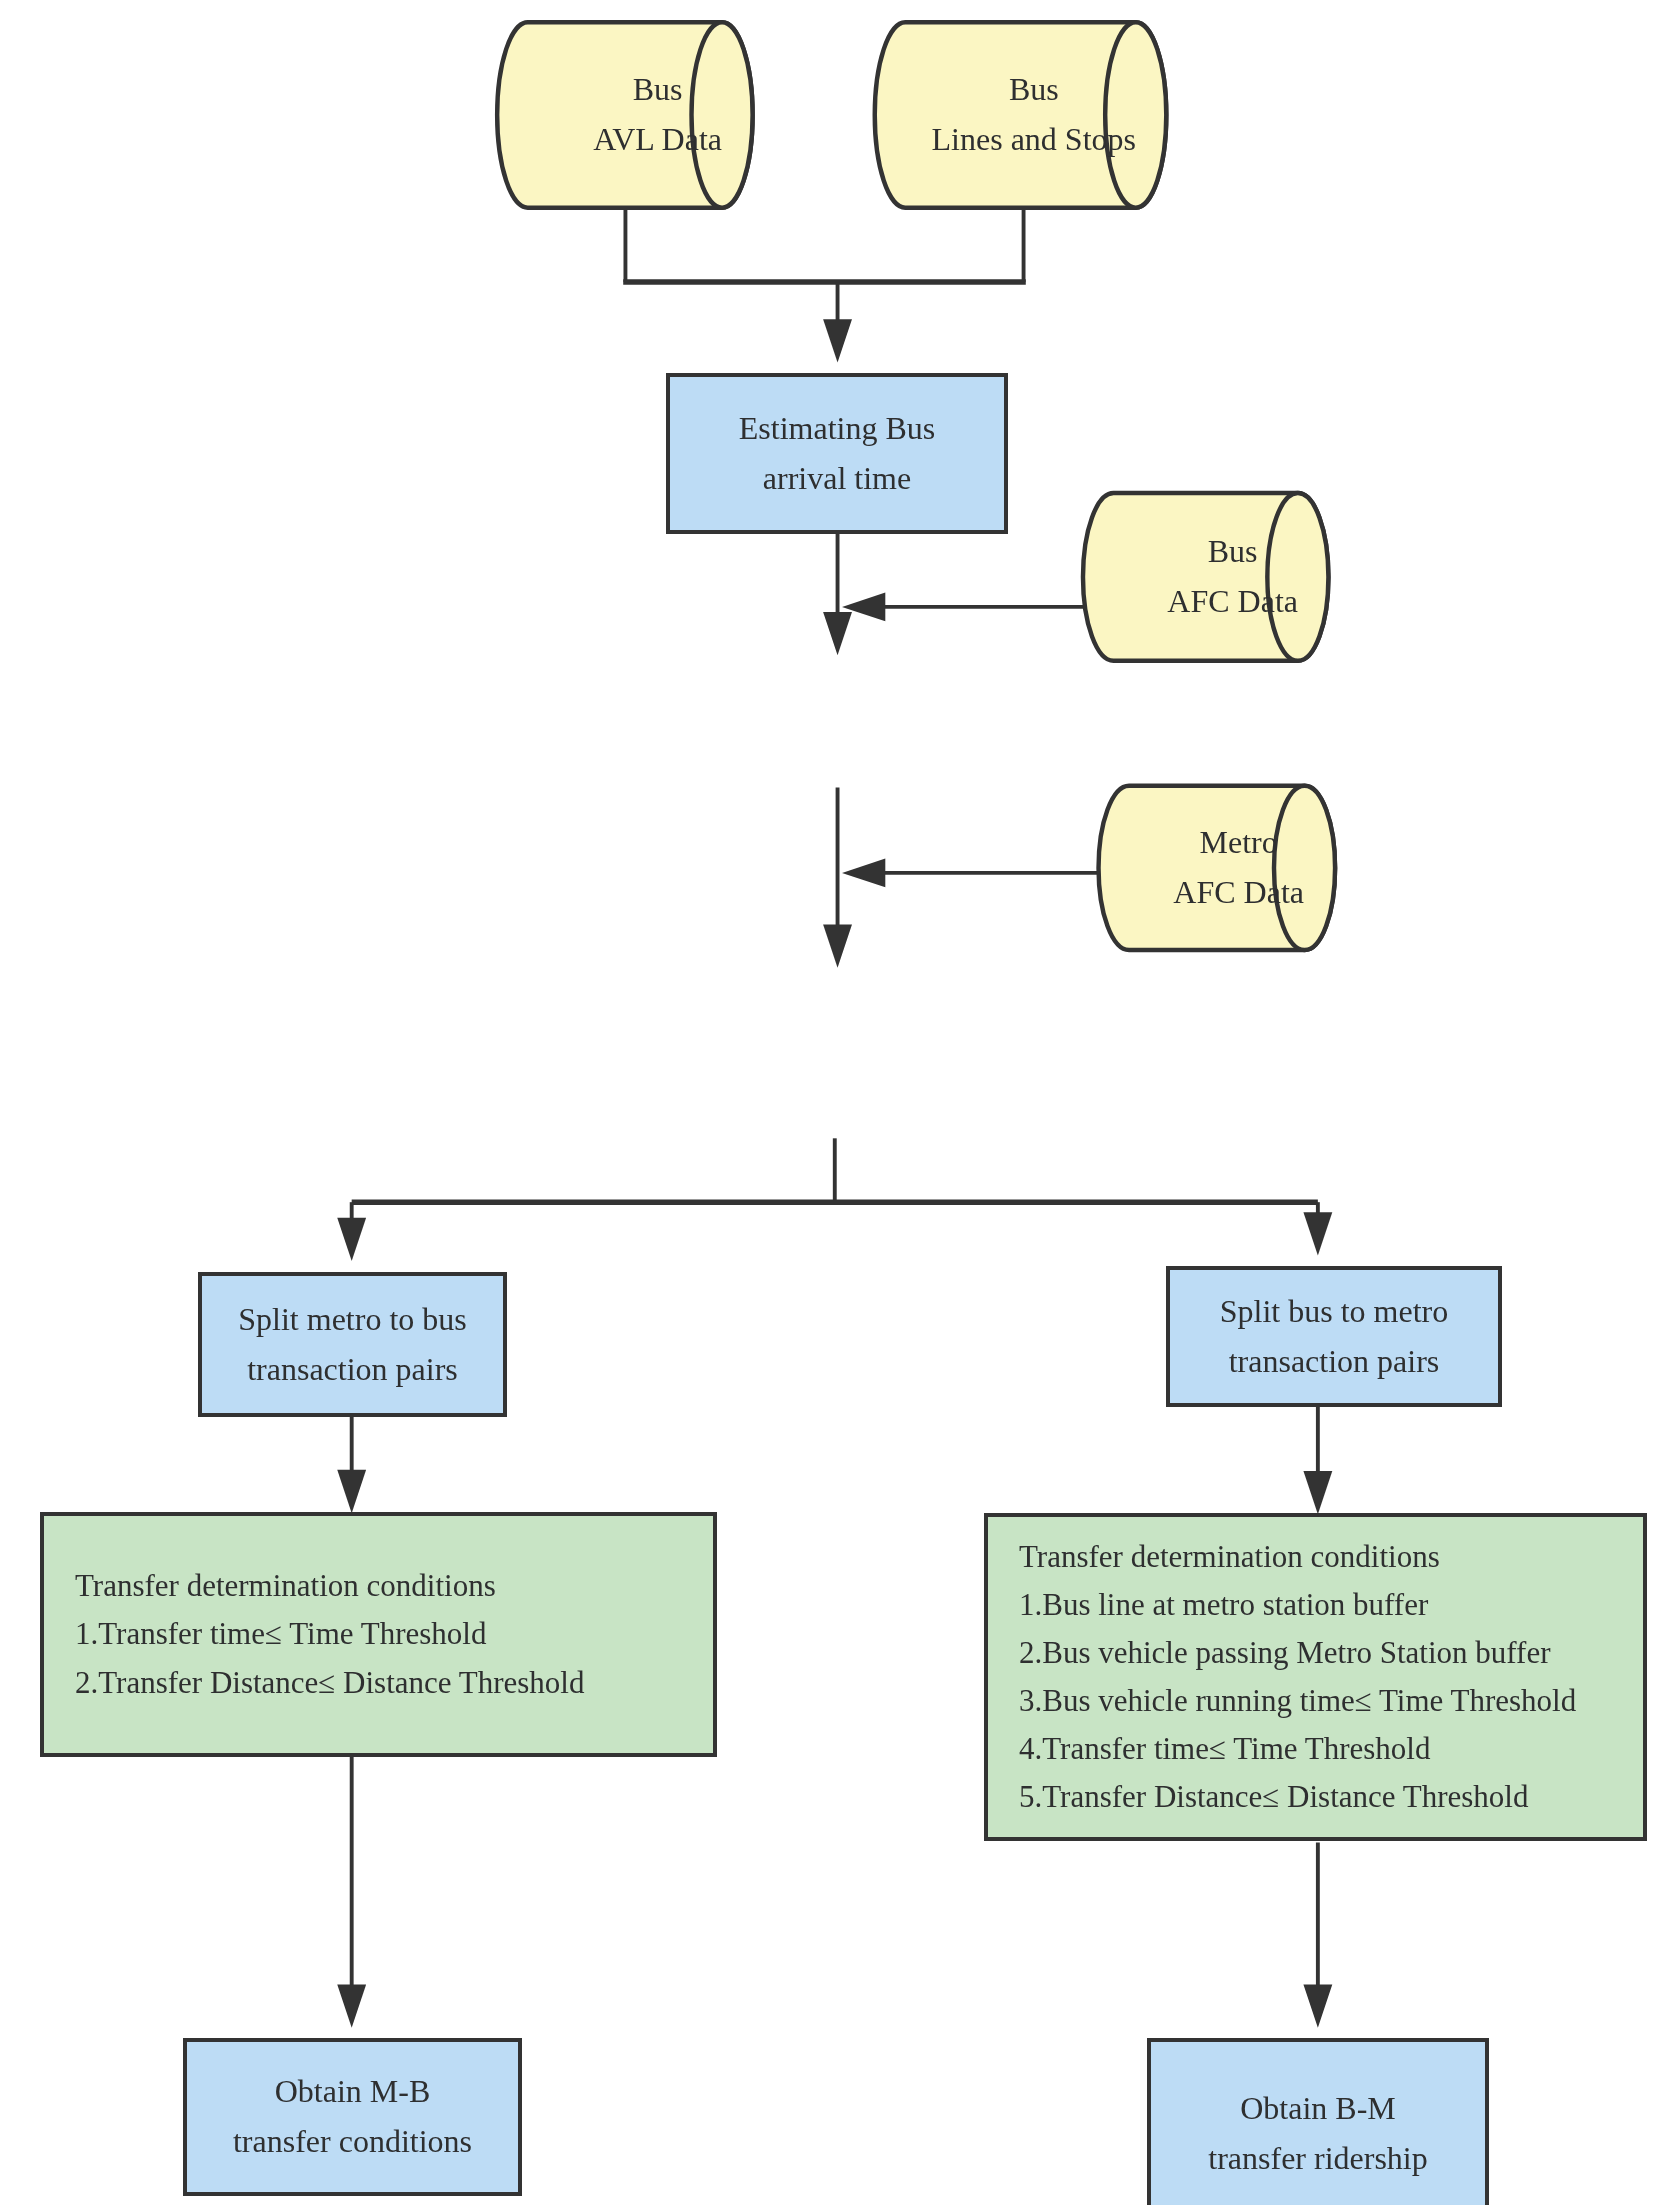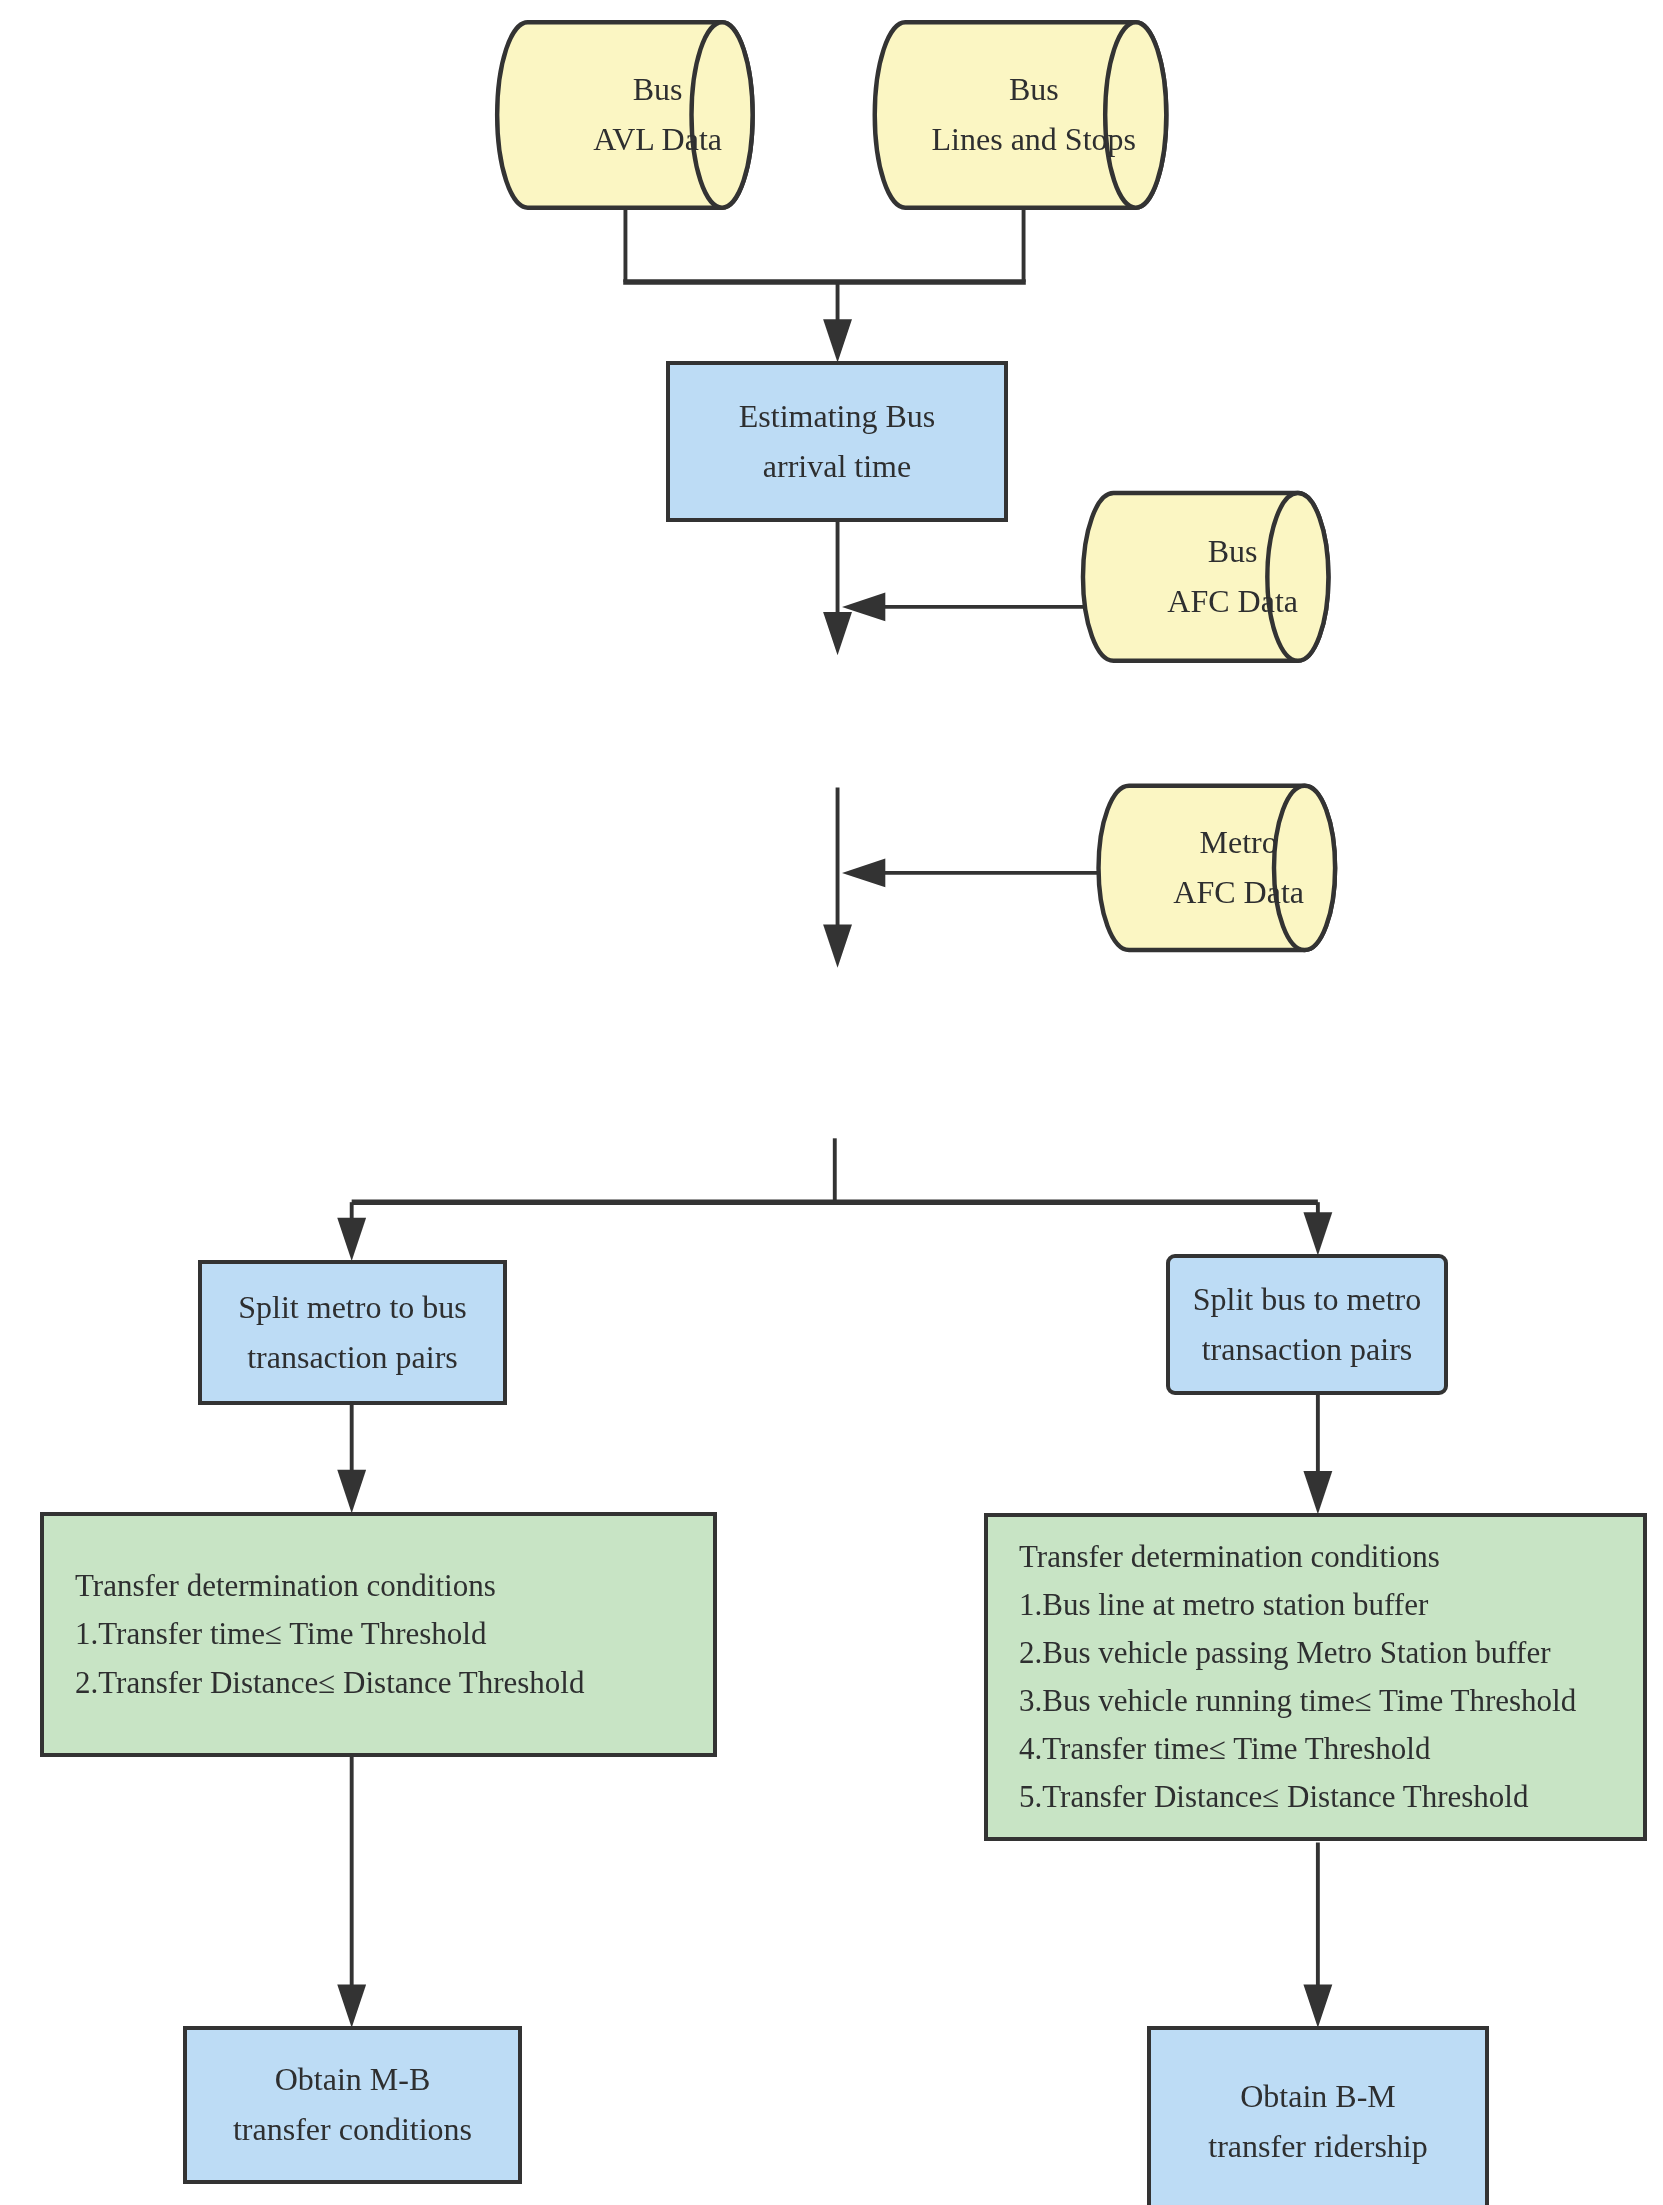--- a/index.html
+++ b/index.html
@@ -19,21 +19,21 @@
   }
   .box {
     position: absolute;
     box-sizing: border-box;
     border: 4.4px solid #333333;
     display: flex;
     align-items: center;
     justify-content: center;
     text-align: center;
   }
-  .box.process   { background: #bddcf5; }
+  .box.process   { background: #bddcf5; margin-top: 12px; }
   .box.condition { background: #c8e4c5; }
   .label {
     white-space: pre-line;
     font-size: 32px;
     line-height: 1.55;
     color: #2e2f30;
   }
   .box.condition .label {
     font-size: 31px;
     text-align: left;
@@ -139,21 +139,21 @@
 arrival time</div>
   </div>
 
 
 
   <div class="box process" style="left:198px; top:1260px; width:309px; height:145px;">
     <div class="label">Split metro to bus
 transaction pairs</div>
   </div>
 
-  <div class="box process" style="left:1166px; top:1254px; width:282px; height:141px;border-radius:9px;">
+  <div class="box process" style="left:1166px; top:1254px; width:336px; height:141px;">
     <div class="label">Split bus to metro
 transaction pairs</div>
   </div>
 
   <div class="box condition" style="left:40px; top:1512px; width:677px; height:245px;">
     <div class="label">Transfer determination conditions
 1.Transfer time≤ Time Threshold
 2.Transfer Distance≤ Distance Threshold</div>
   </div>
 

